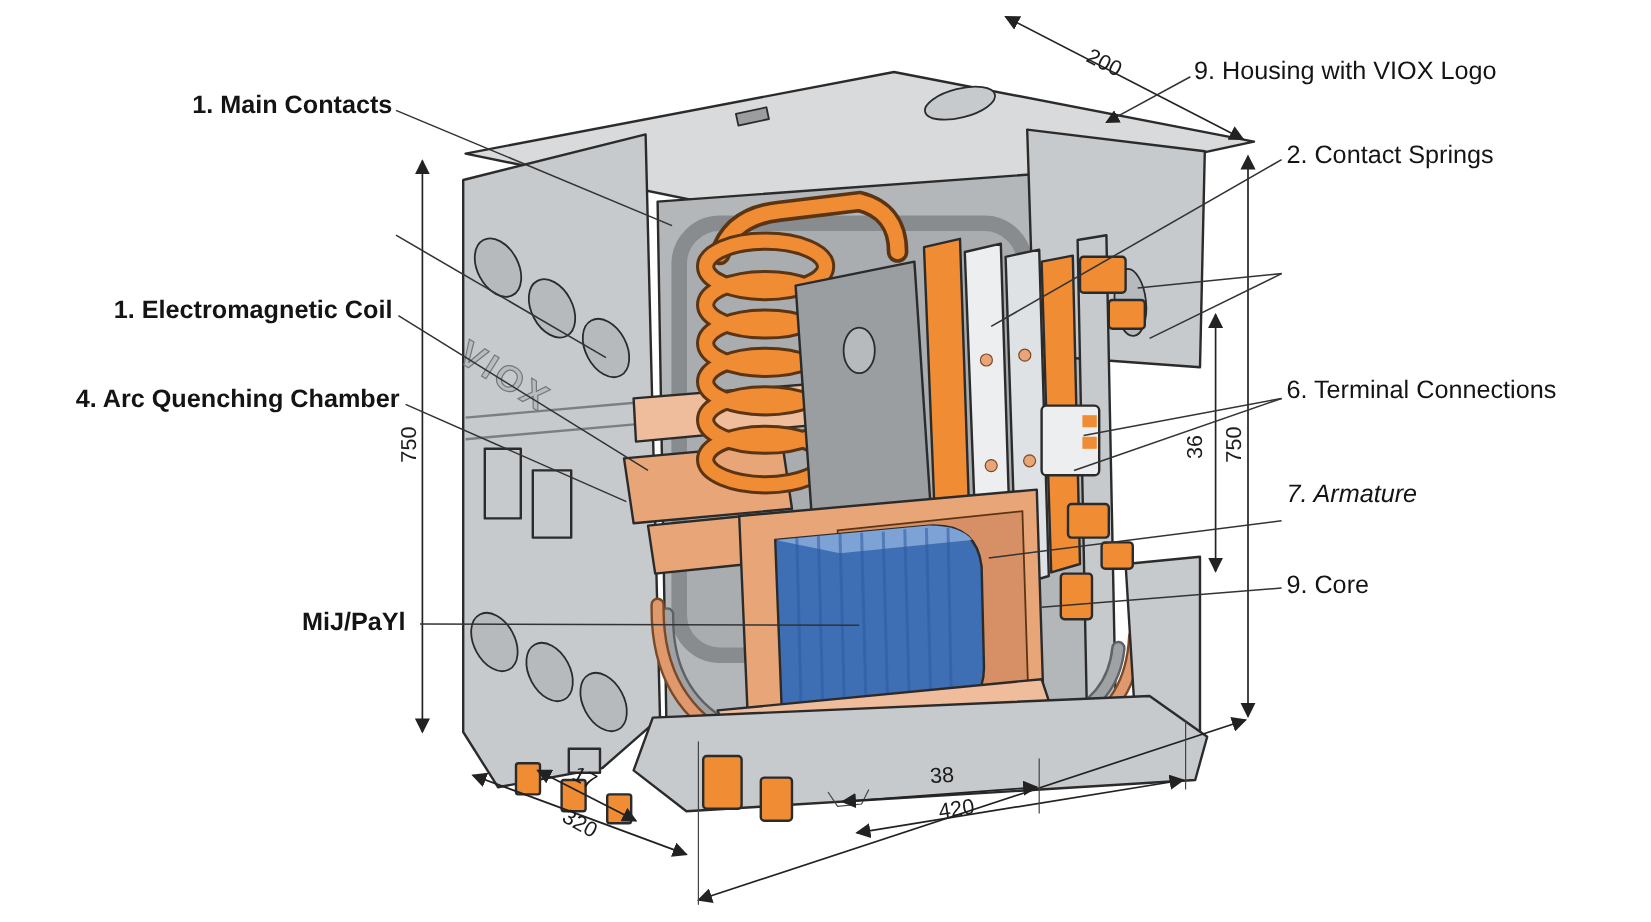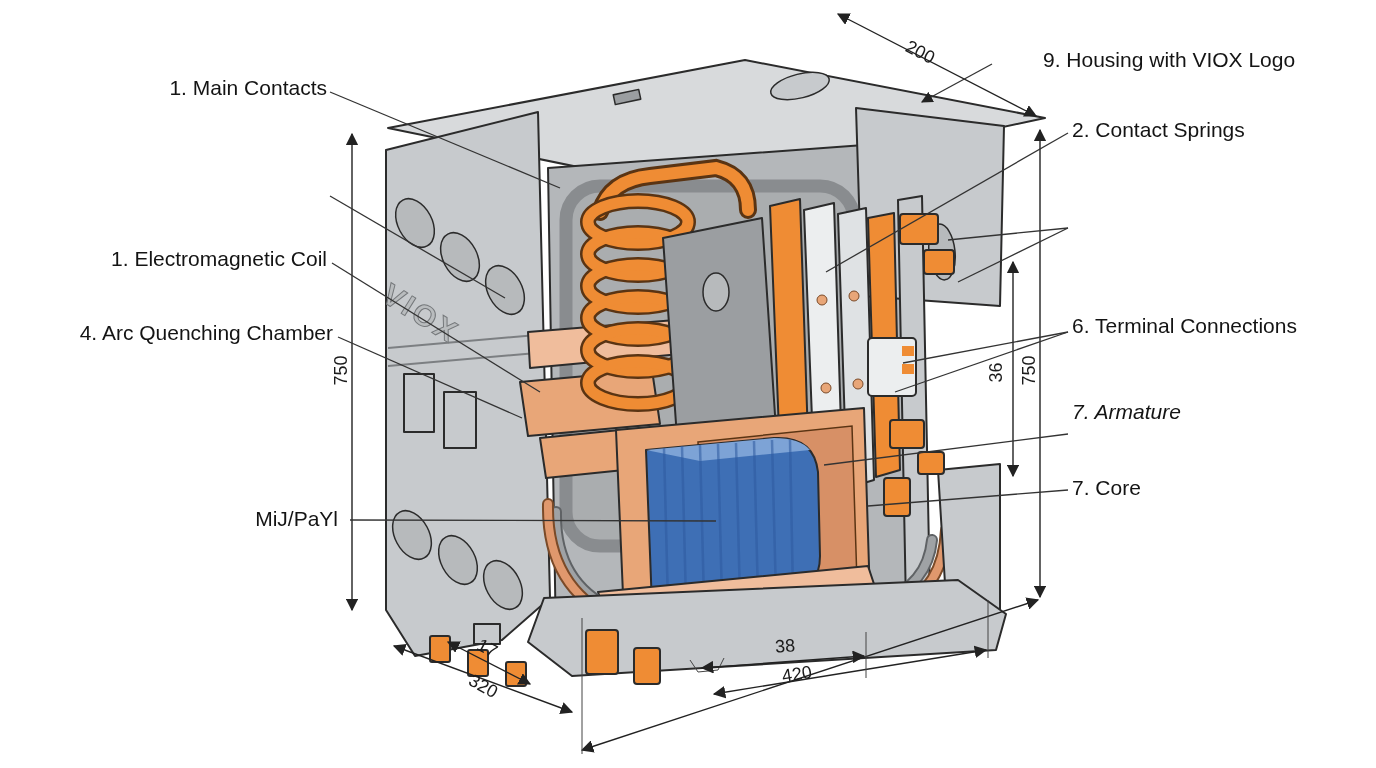--- a/index.html
+++ b/index.html
@@ -1,20 +1,20 @@
 <!DOCTYPE html>
 <html style="--c-housing_gray: #c7cacd; --c-housing_light: #d8dadc; --c-outline: #2b2b2b; --c-orange: #ef8c34; --c-copper: #e8a678; --c-copper_light: #f0bd9c; --c-blue: #3e6fb5; --c-white_part: #eceeef;"><head>
 <meta charset="utf-8">
 <style>
   html,body{margin:0;padding:0;background:#ffffff;}
   #canvas{position:relative;width:1376px;height:768px;background:#fff;overflow:hidden;
           font-family:"Liberation Sans",sans-serif;}
   svg{position:absolute;left:0;top:0;}
   .label{position:absolute;font-size:21px;color:#141414;white-space:nowrap;line-height:24px;}
-  .lab-left{text-align:right;}
+  .lab-left{text-align:right;font-weight:bold;}
   .dimtext{position:absolute;font-size:18px;color:#1b1b1b;white-space:nowrap;}
   
   .gray{fill:var(--c-housing_gray);} .light{fill:var(--c-housing_light);}
   .mid{fill:#b4b7ba;} .dark{fill:#9b9ea1;}
   .orange{fill:var(--c-orange);} .copper{fill:var(--c-copper);}
   .copperlight{fill:var(--c-copper_light);} .blue{fill:var(--c-blue);}
   .white{fill:var(--c-white_part);} .white2{fill:#dfe2e4;}
   .ol{stroke:var(--c-outline);stroke-width:2;stroke-linejoin:round;}
   .ol15{stroke:var(--c-outline);stroke-width:1.5;stroke-linejoin:round;}
   .hole{fill:#b7babc;stroke:var(--c-outline);stroke-width:1.5;}
@@ -206,25 +206,25 @@
     <line class="ld" x1="1068" y1="434" x2="824" y2="465"></line>
     <line class="ld" x1="1068" y1="490" x2="868" y2="506"></line>
   </g>
 </svg>
 
 <div class="label lab-left" style="top:76px;right:1049px;">1. Main Contacts</div>
 <div class="label lab-left" style="top:247px;right:1049px;">1. Electromagnetic Coil</div>
 <div class="label lab-left" style="top:321px;right:1043px;text-align:center;">4. Arc Quenching Chamber</div>
 <div class="label lab-left" style="top:507px;right:1038px;">MiJ/PaYl</div>
 
-<div class="label" style="top:48px;left:995px;margin-left:48px;">9. Housing with VIOX Logo</div>
+<div class="label" style="top:48px;left:995px;">9. Housing with VIOX Logo</div>
 <div class="label" style="top:118px;left:1072px;">2. Contact Springs</div>
 <div class="label" style="top:314px;left:1072px;text-align:right;">6. Terminal Connections</div>
 <div class="label" style="top:400px;left:1072px;font-style:italic;">7. Armature</div>
-<div class="label" style="top:476px;left:1072px;">7. Core</div>
+<div class="label" style="top:476px;left:1072px;">9. Core</div>
 
 <div class="dimtext" style="top:42px;left:905px;transform:rotate(27deg);">200</div>
 <div class="dimtext" style="top:360px;left:326px;transform:rotate(-90deg);">750</div>
 <div class="dimtext" style="top:362px;left:986px;transform:rotate(-90deg);">36</div>
 <div class="dimtext" style="top:360px;left:1014px;transform:rotate(-90deg);">750</div>
 <div class="dimtext" style="top:638px;left:477px;transform:rotate(28deg);">17</div>
 <div class="dimtext" style="top:676px;left:468px;transform:rotate(29deg);">320</div>
 <div class="dimtext" style="top:636px;left:775px;transform:rotate(-4deg);">38</div>
 <div class="dimtext" style="top:664px;left:782px;transform:rotate(-9deg);">420</div>
 

